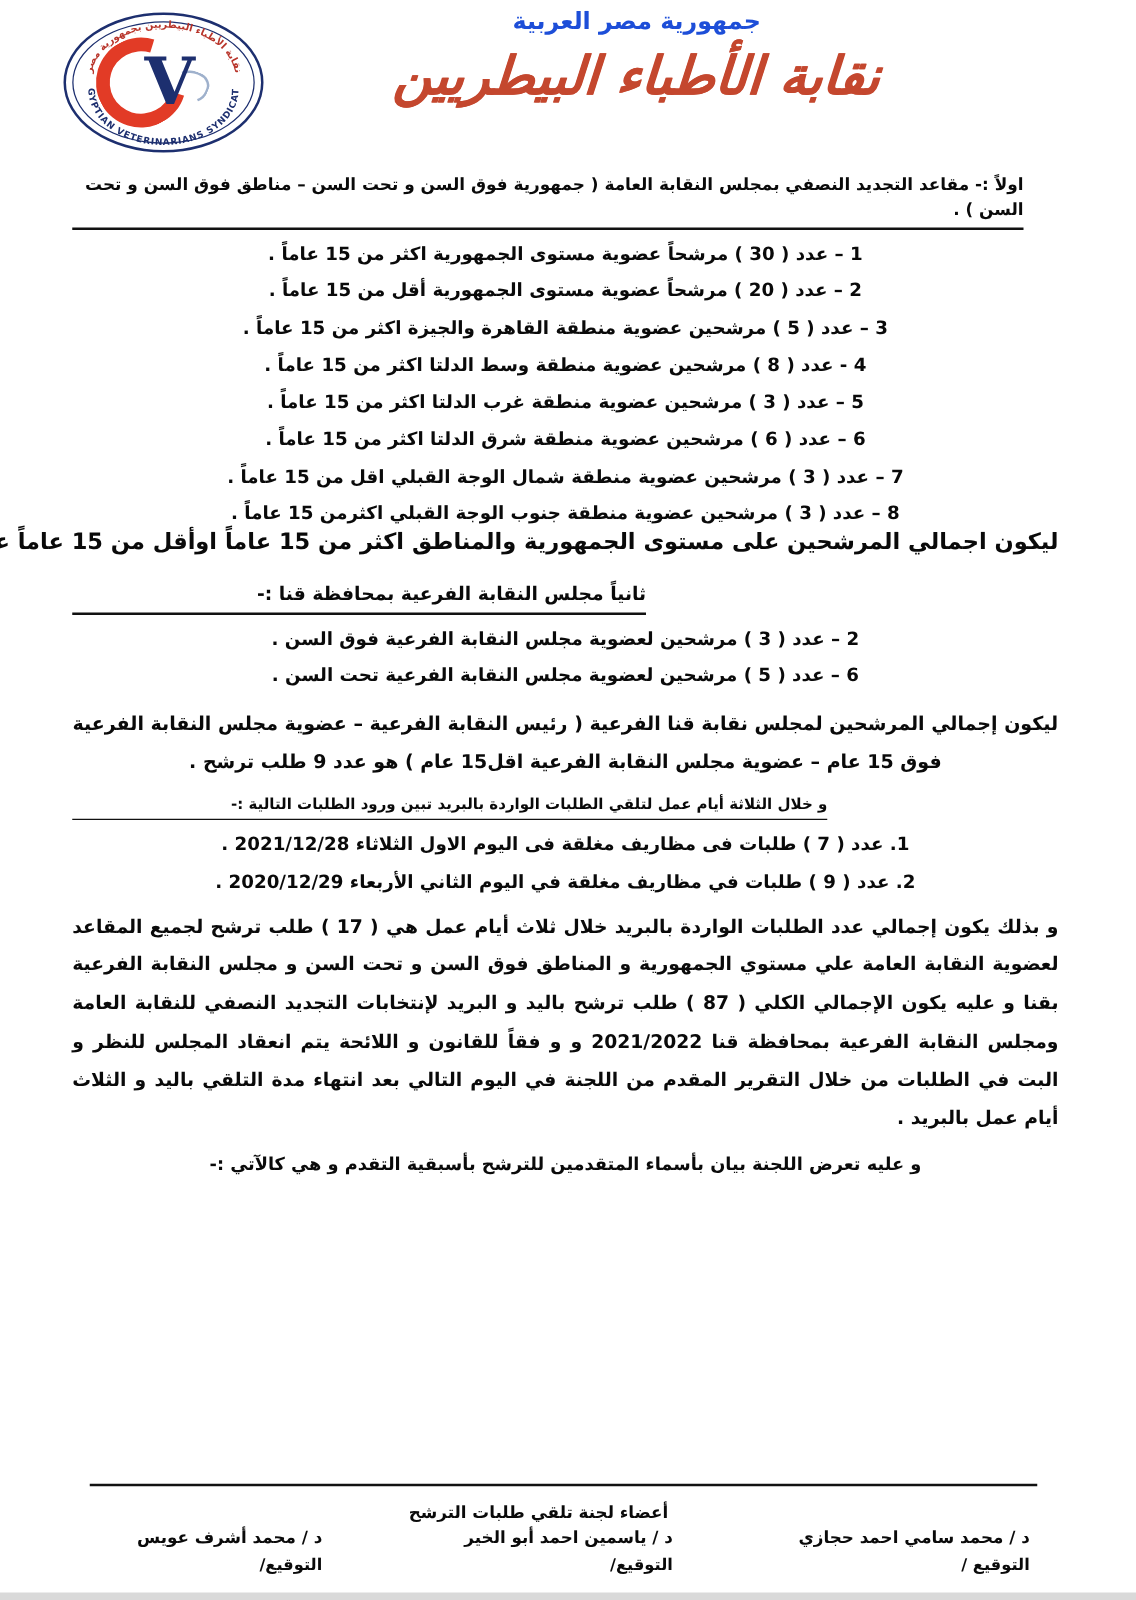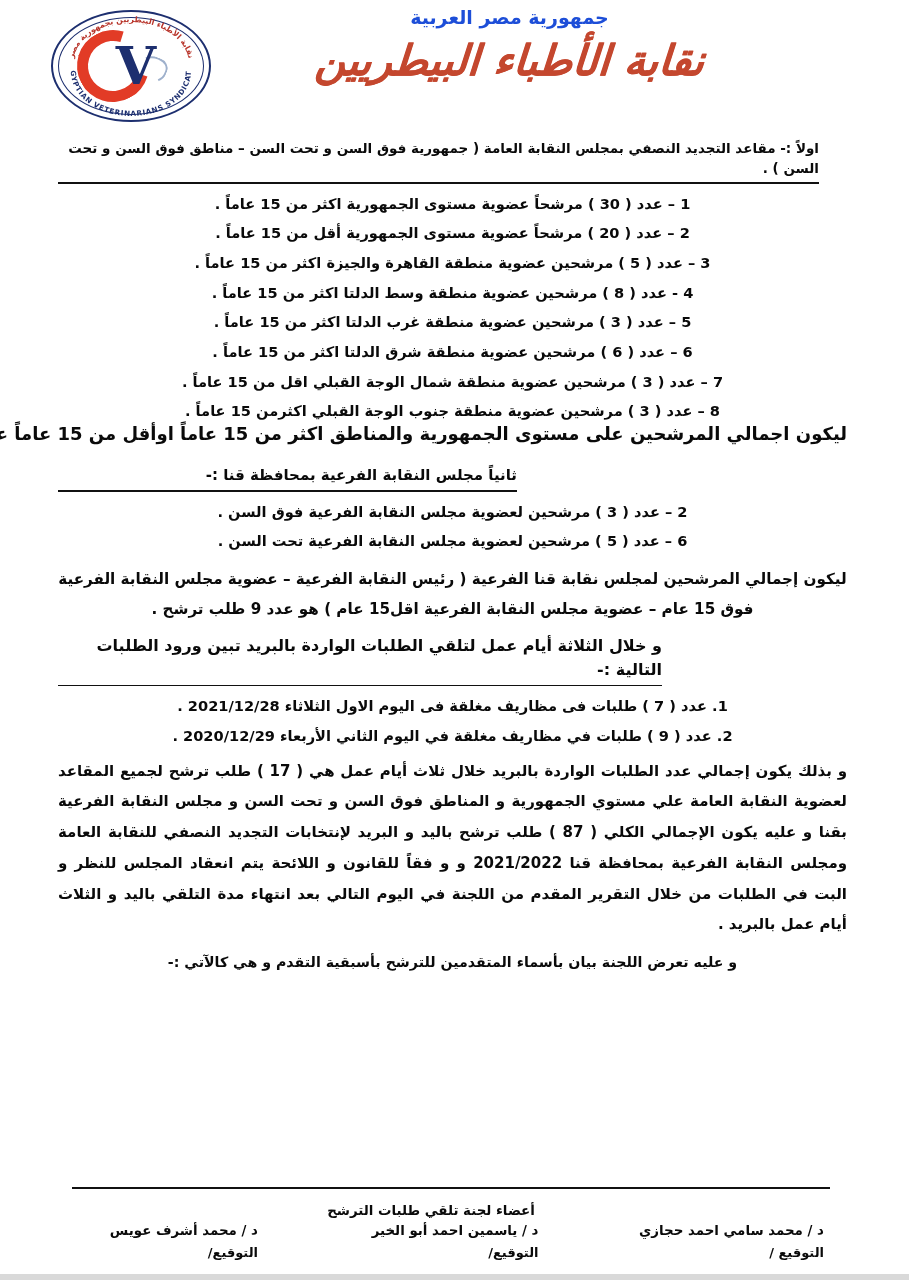--- a/index.html
+++ b/index.html
@@ -170,21 +170,21 @@
   .heading-two {
     margin-top: 18px;
     margin-right: 330px;
     font-size: 15px;
     border-bottom-width: 2px;
   }
 
   .heading-three {
     margin-top: 10px;
     margin-right: 185px;
-    font-size: 16px;
+    font-size: 12px;
     border-bottom-width: 1.8px;
   }
 
   ol.item-list {
     list-style: none;
     margin: 0;
     padding: 0;
   }
 
   ol.item-list li {

